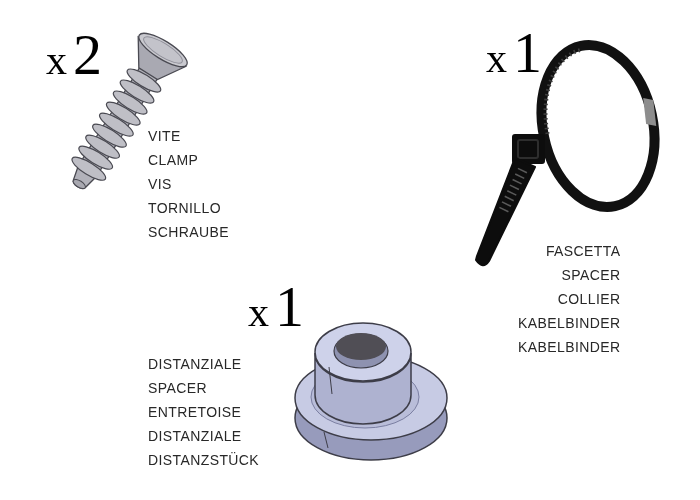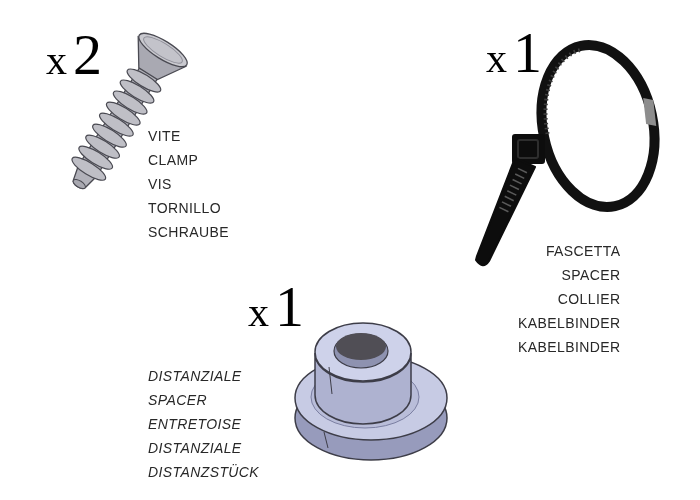--- a/index.html
+++ b/index.html
@@ -37,21 +37,21 @@
   #screw-img  { left: 35px;  top: 28px;  width: 165px; height: 195px; }
   #clamp-img  { left: 455px; top: 30px;  width: 235px; height: 245px; }
   #spacer-img { left: 292px; top: 315px; width: 160px; height: 160px; }
 
   #screw-qty  { left: 46px;  top: 26px; }
   #clamp-qty  { left: 486px; top: 24px; }
   #spacer-qty { left: 248px; top: 278px; }
 
   #screw-names  { left: 148px; top: 124px; }
   #clamp-names  { left: 518px; top: 239px; text-align: right; }
-  #spacer-names { left: 148px; top: 364px; font-style: italic; }
+  #spacer-names { left: 148px; top: 352px; }
 </style>
 </head>
 <body>
 
 <div id="canvas">
 
   <div class="part-group">
     <div class="qty" id="screw-qty"><span class="q-x">x</span><span class="q-n">2</span></div>
 
     <svg class="img" id="screw-img" viewBox="0 0 165 195" aria-hidden="true">

